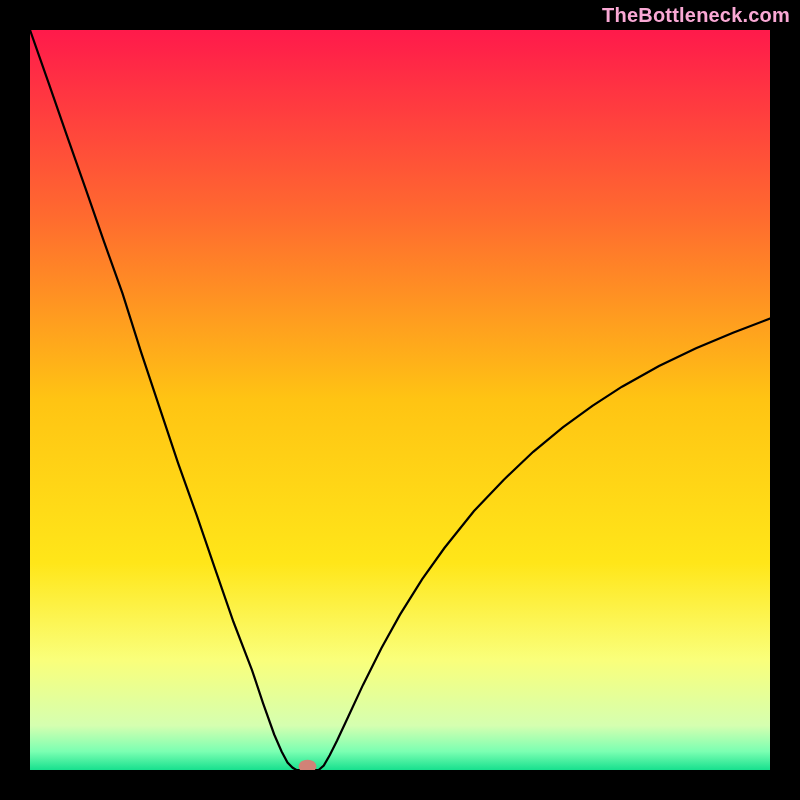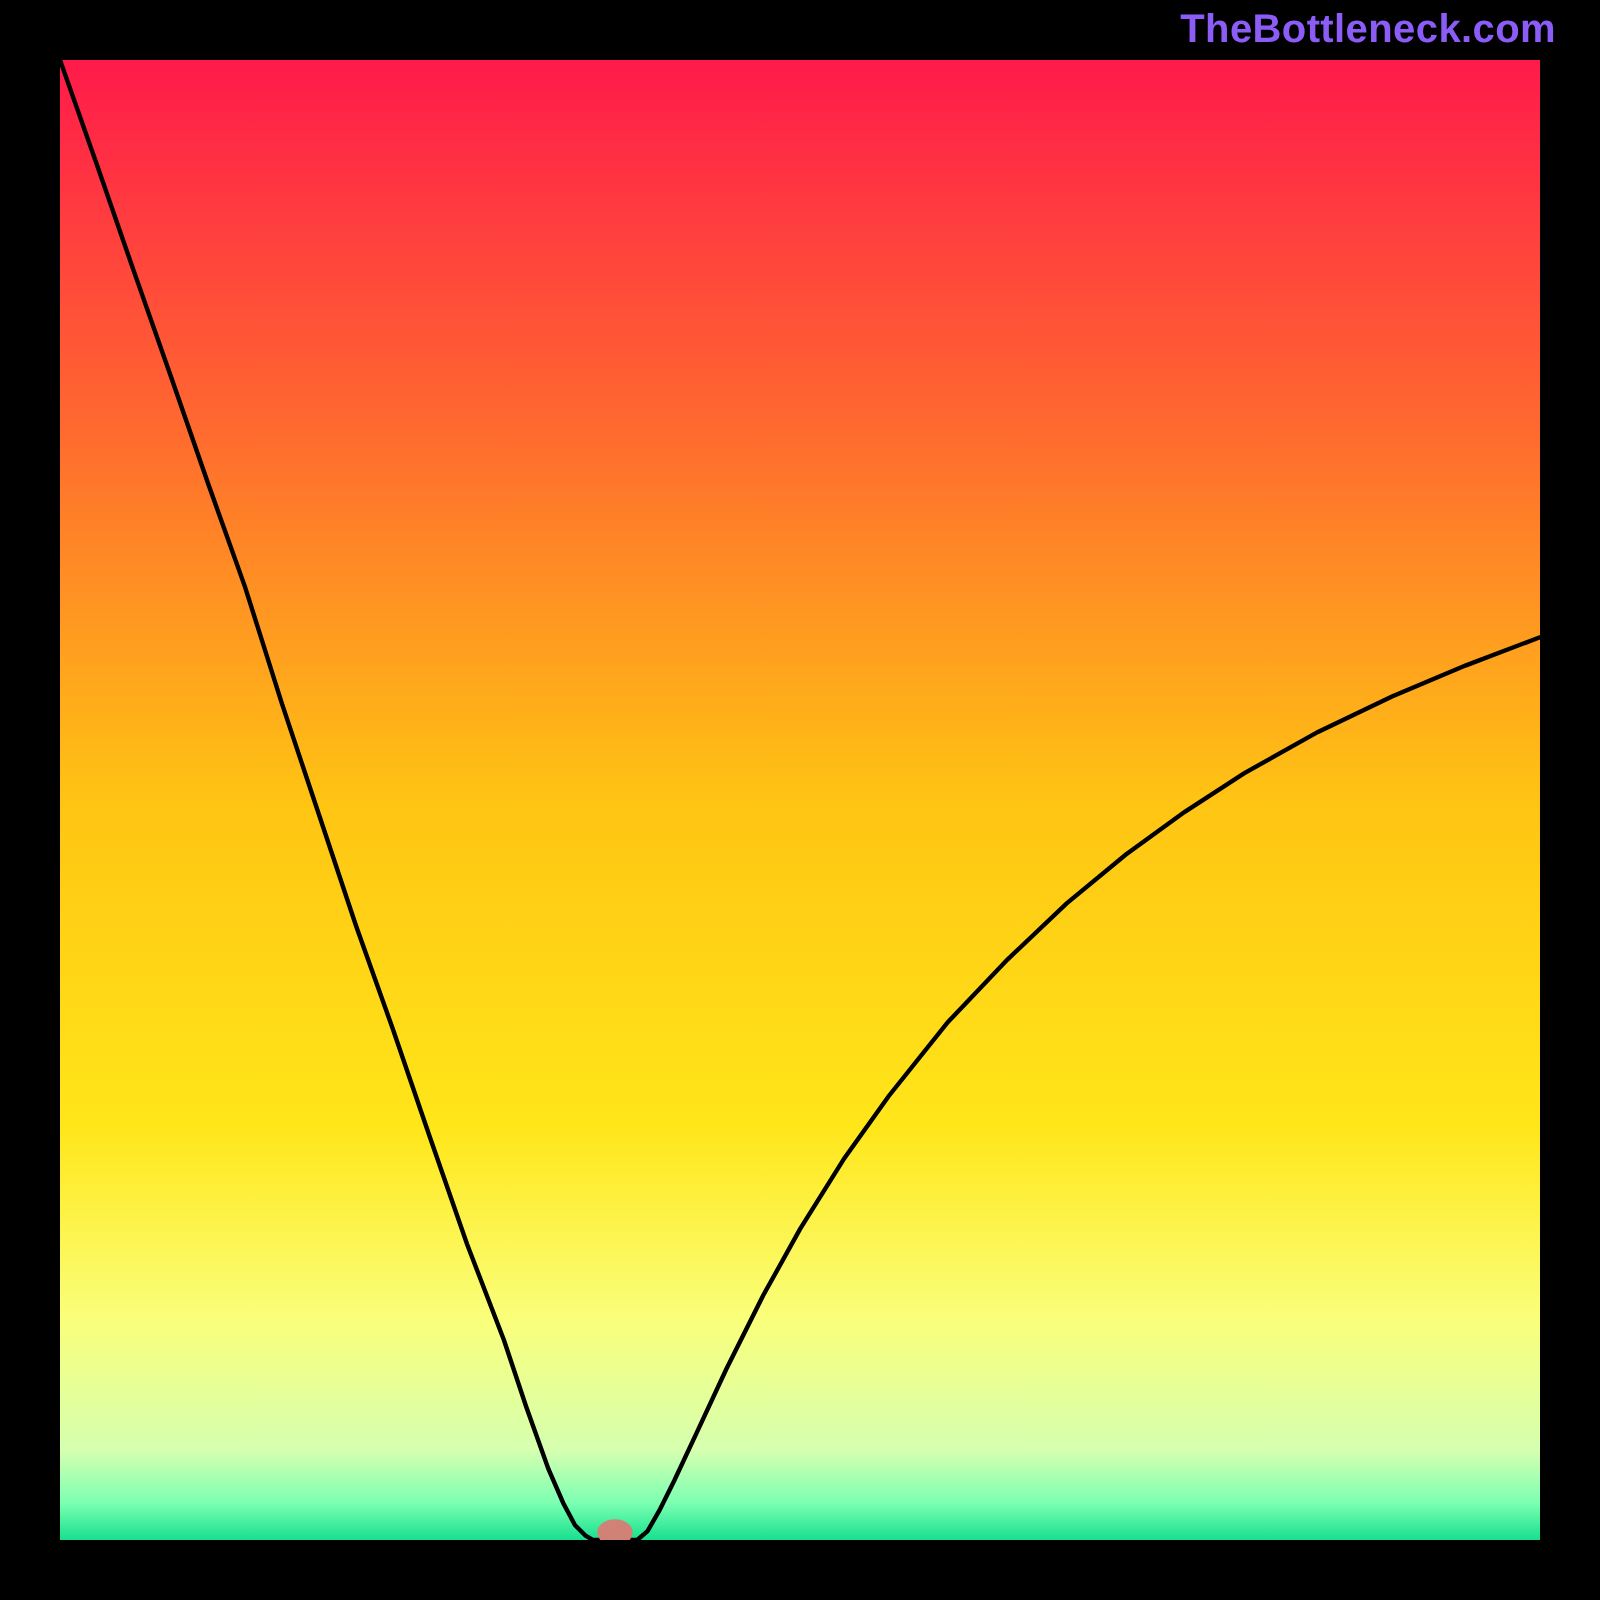--- a/index.html
+++ b/index.html
@@ -12,22 +12,22 @@
   }
   .frame {
     width: 800px;
     height: 800px;
     background: #000;
     position: relative;
   }
   .watermark {
     position: absolute;
     top: 4px;
-    right: 22px;
-    color: #8b5cf6;
+    right: 10px;
+    color: #f9a8d4;
     font-size: 20px;
     font-weight: 600;
     letter-spacing: 0.2px;
     z-index: 5;
   }
   .plot {
     position: absolute;
     left: 30px;
     top: 30px;
     width: 740px;

